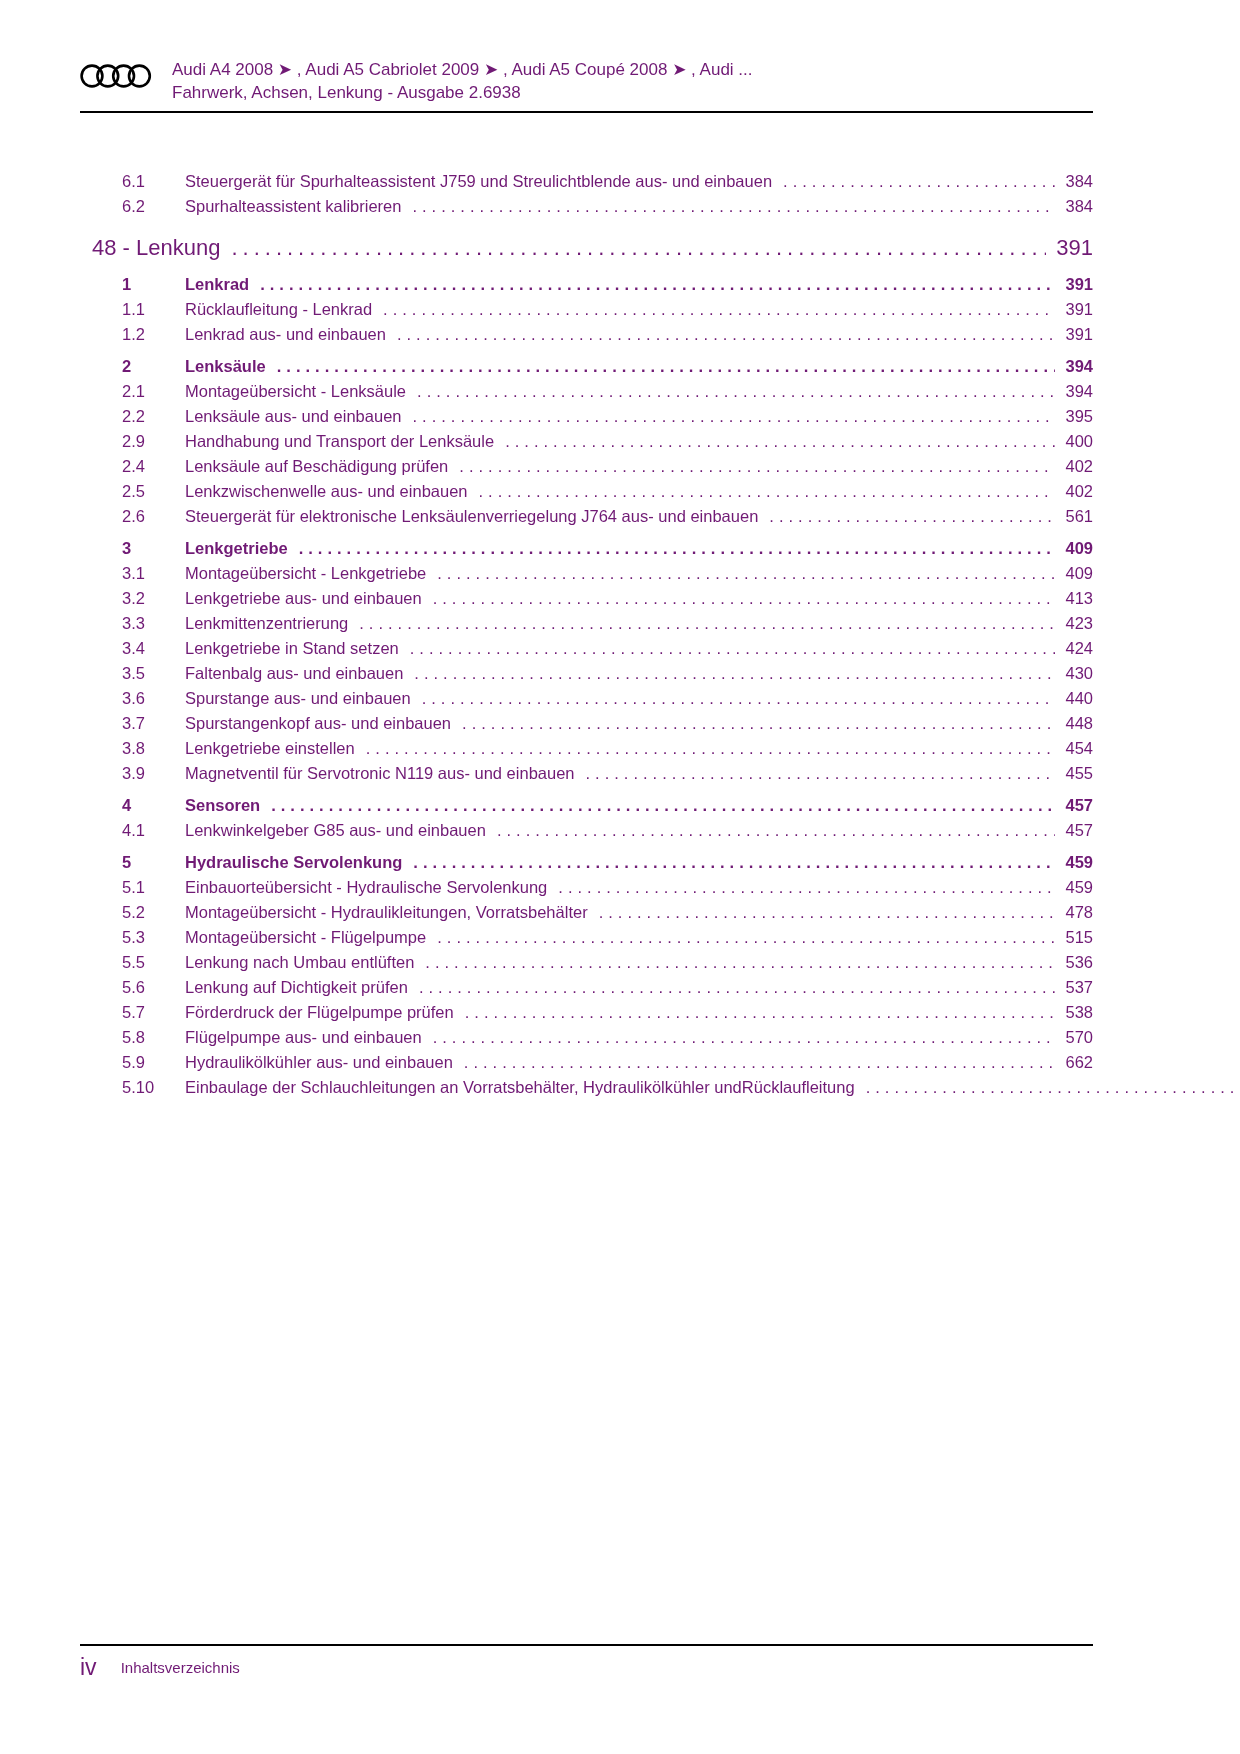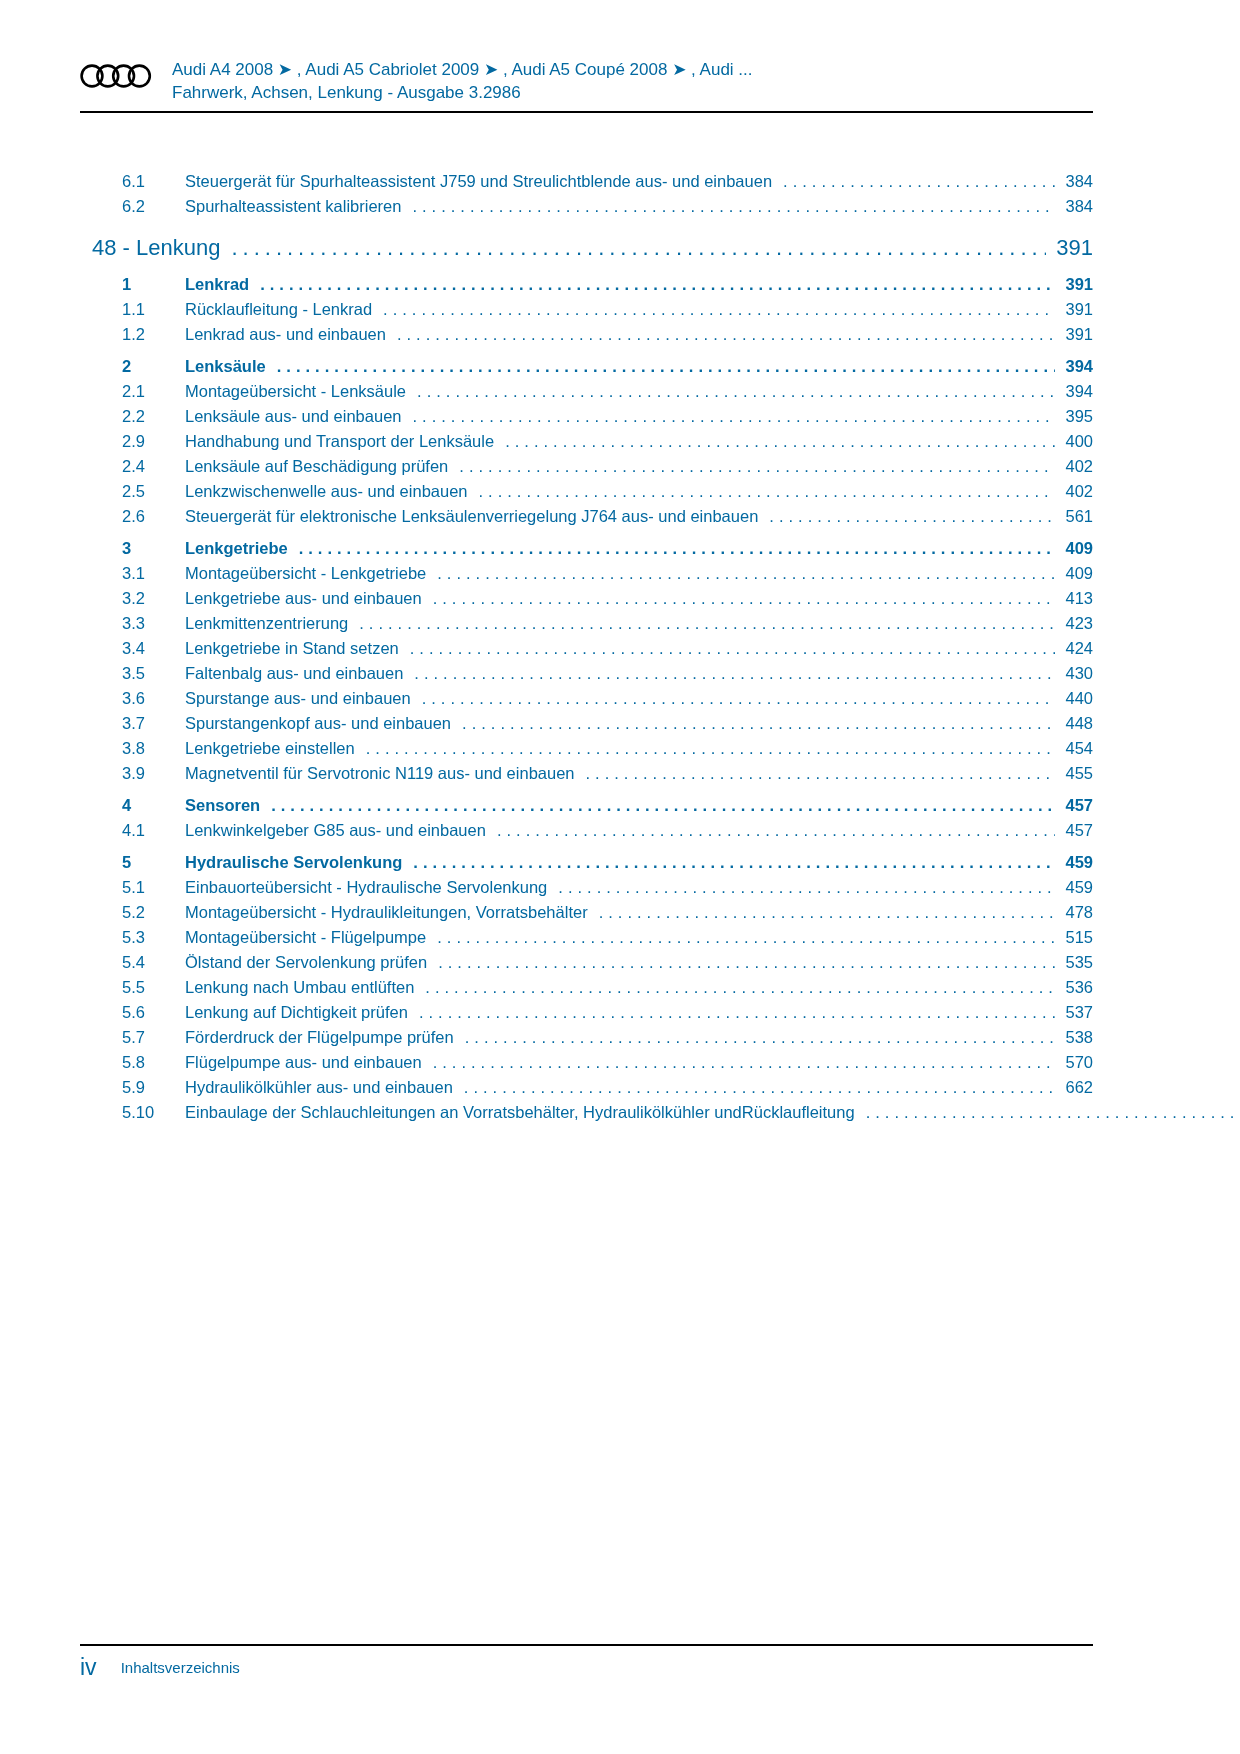--- a/index.html
+++ b/index.html
@@ -2,21 +2,21 @@
 <html lang="de"><head>
 <meta charset="utf-8">
 <style>
   html, body { margin: 0; padding: 0; background: #ffffff; }
   .page {
     position: relative;
     width: 1240px;
     height: 1754px;
     background: #ffffff;
     font-family: "Liberation Sans", sans-serif;
-    color: #0369a1;
+    color: #701a75;
     overflow: hidden;
   }
   .content {
     position: absolute;
     left: 80px;
     top: 0;
     width: 1013px;
   }
   
   .header {
@@ -96,21 +96,21 @@
       <svg class="logo" width="72" height="28" viewBox="0 0 72 28" aria-hidden="true">
         <g fill="none" stroke="#000000" stroke-width="2.6">
           <circle cx="12" cy="14" r="10.4"></circle>
           <circle cx="27.8" cy="14" r="10.4"></circle>
           <circle cx="43.6" cy="14" r="10.4"></circle>
           <circle cx="59.4" cy="14" r="10.4"></circle>
         </g>
       </svg>
       <div class="header-lines">
         <div>Audi A4 2008 ➤ , Audi A5 Cabriolet 2009 ➤ , Audi A5 Coupé 2008 ➤ , Audi ...</div>
-        <div>Fahrwerk, Achsen, Lenkung - Ausgabe 3.2986</div>
+        <div>Fahrwerk, Achsen, Lenkung - Ausgabe 2.6938</div>
       </div>
     </div>
 
     <div class="rule"></div>
 
     <main class="toc" id="toc">
         <div class="toc-row level-sub">
           <span class="num">6.1</span>
           <span class="title">Steuergerät für Spurhalteassistent J759 und Streulichtblende aus- und einbauen</span>
           <span class="leader"></span>
@@ -275,26 +275,20 @@
           <span class="num">5.2</span>
           <span class="title">Montageübersicht - Hydraulikleitungen, Vorratsbehälter</span>
           <span class="leader"></span>
           <span class="pg">478</span>
         </div>
         <div class="toc-row level-sub">
           <span class="num">5.3</span>
           <span class="title">Montageübersicht - Flügelpumpe</span>
           <span class="leader"></span>
           <span class="pg">515</span>
-        </div>
-        <div class="toc-row level-sub">
-          <span class="num">5.4</span>
-          <span class="title">Ölstand der Servolenkung prüfen</span>
-          <span class="leader"></span>
-          <span class="pg">535</span>
         </div>
         <div class="toc-row level-sub">
           <span class="num">5.5</span>
           <span class="title">Lenkung nach Umbau entlüften</span>
           <span class="leader"></span>
           <span class="pg">536</span>
         </div>
         <div class="toc-row level-sub">
           <span class="num">5.6</span>
           <span class="title">Lenkung auf Dichtigkeit prüfen</span>

